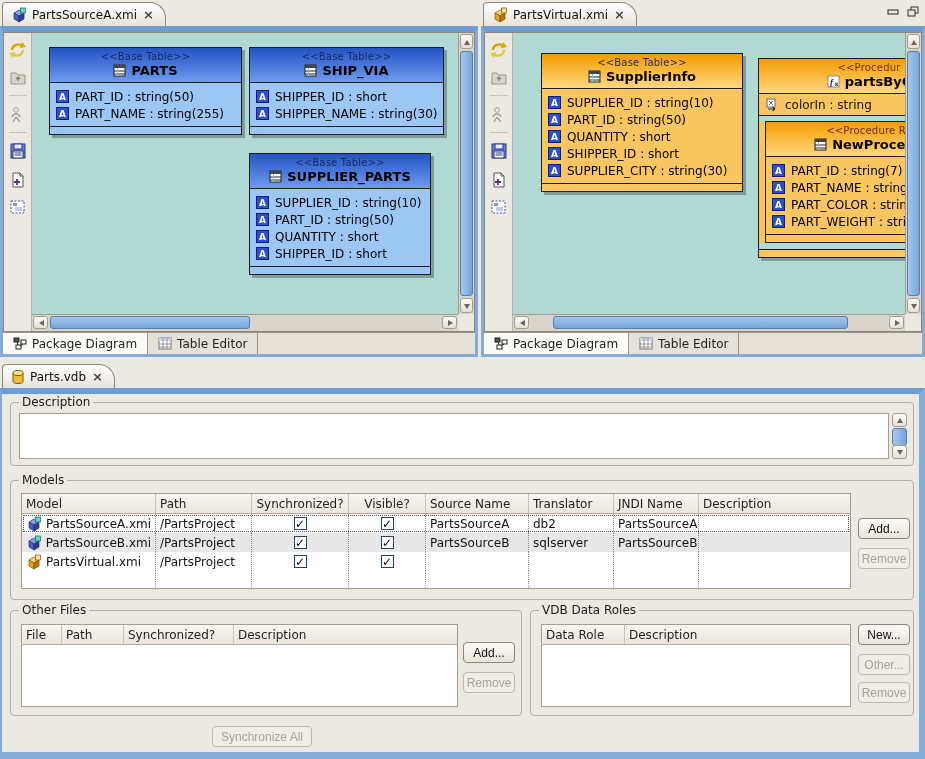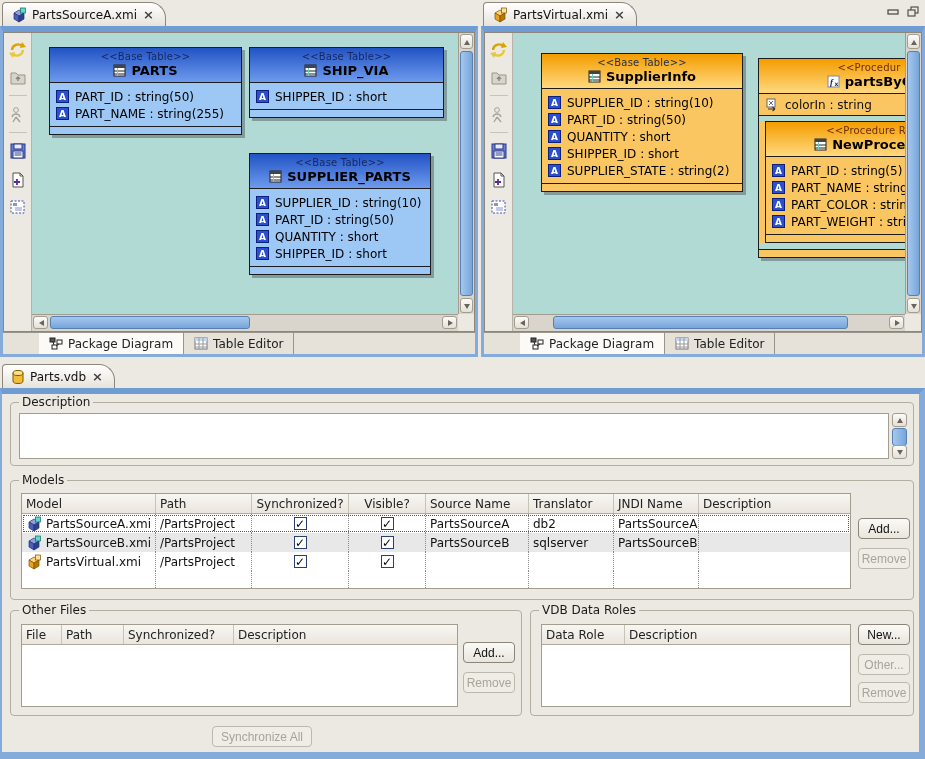--- a/index.html
+++ b/index.html
@@ -35,21 +35,21 @@
   .tri.up   { left:3px; top:5px;  border-left:3px solid transparent; border-right:3px solid transparent; border-bottom:5px solid #6a645a; }
   .tri.down { left:3px; top:5px;  border-left:3px solid transparent; border-right:3px solid transparent; border-top:5px solid #6a645a; }
   .tri.left { left:5px; top:3px;  border-top:3px solid transparent; border-bottom:3px solid transparent; border-right:5px solid #6a645a; }
   .tri.right{ left:5px; top:3px;  border-top:3px solid transparent; border-bottom:3px solid transparent; border-left:5px solid #6a645a; }
   .thumbv { position:absolute; left:1px; width:13px; background:linear-gradient(90deg,#a5c8ee,#76a5da); border:1px solid #5580b0; border-radius:3px; }
   .thumbh { position:absolute; top:1px; height:13px; background:linear-gradient(#a5c8ee,#76a5da); border:1px solid #5580b0; border-radius:3px; }
 
   
   .pagetabs { position:absolute; left:0; right:0; bottom:0; height:22px; background:#e6e2da; border-top:1px solid #9a958a; display:flex; }
   .ptab { display:flex; align-items:center; gap:5px; padding:0 10px; border-right:1px solid #9a958a; font-size:12px; color:#222; }
-  .ptab.active { background:#fbfaf7; font-weight:normal;margin-left:36px; }
+  .ptab.active { background:#fbfaf7; font-weight:normal; }
 
   
   .dtable { position:absolute; border:1px solid #1c1c1c; box-shadow:3px 3px 0 rgba(70,80,90,.45); }
   .dt-head { padding:3px 4px 4px; border-bottom:1px solid #1c1c1c; text-align:center; }
   .blue  .dt-head { background:linear-gradient(#2253c4,#6e9bee); }
   .blue  .dt-body, .blue .dt-foot { background:#9dc7f4; }
   .orange .dt-head { background:linear-gradient(#f49c00,#ffd97f); }
   .orange .dt-body, .orange .dt-foot { background:#fac662; }
   .stereo { font-size:10px; letter-spacing:.2px; }
   .blue .stereo { color:#17265e; }
@@ -265,20 +265,24 @@
                     <use href="#tbl-ico"></use>
                   </svg>
                   <span>SHIP_VIA</span>
                 </div>
             </div>
             <div class="dt-body">
               <div class="attr">
                   <span class="aicon"></span>
                   <span>SHIPPER_ID : short</span>
                 </div>
+              <div class="attr">
+                  <span class="aicon"></span>
+                  <span>SHIPPER_NAME : string(30)</span>
+                </div>
             </div>
             <div class="dt-foot"></div>
           </div>
 
           <div class="dtable blue" style="left:217px;top:120px;width:182px">
             <div class="dt-head">
               <div class="stereo">&lt;&lt;Base Table&gt;&gt;</div>
               <div class="tname">
                   <svg width="13" height="13">
                     <use href="#tbl-ico"></use>
@@ -422,21 +426,21 @@
               <div class="attr">
                   <span class="aicon"></span>
                   <span>QUANTITY : short</span>
                 </div>
               <div class="attr">
                   <span class="aicon"></span>
                   <span>SHIPPER_ID : short</span>
                 </div>
               <div class="attr">
                   <span class="aicon"></span>
-                  <span>SUPPLIER_STATE : string(2)</span>
+                  <span>SUPPLIER_CITY : string(30)</span>
                 </div>
             </div>
             <div class="dt-foot"></div>
           </div>
 
           <div class="dtable orange proc" style="left:245px;top:25px;width:222px">
             <div class="dt-head">
               <div class="stereo">&lt;&lt;Procedur</div>
               <div class="tname">
                   <svg width="13" height="13">
@@ -458,21 +462,21 @@
                   <div class="tname">
                       <svg width="13" height="13">
                         <use href="#tbl-ico"></use>
                       </svg>
                       <span>NewProcedu</span>
                     </div>
                 </div>
                 <div class="dt-body">
                   <div class="attr">
                       <span class="aicon"></span>
-                      <span>PART_ID : string(5)</span>
+                      <span>PART_ID : string(7)</span>
                     </div>
                   <div class="attr">
                       <span class="aicon"></span>
                       <span>PART_NAME : string</span>
                     </div>
                   <div class="attr">
                       <span class="aicon"></span>
                       <span>PART_COLOR : strin</span>
                     </div>
                   <div class="attr">

